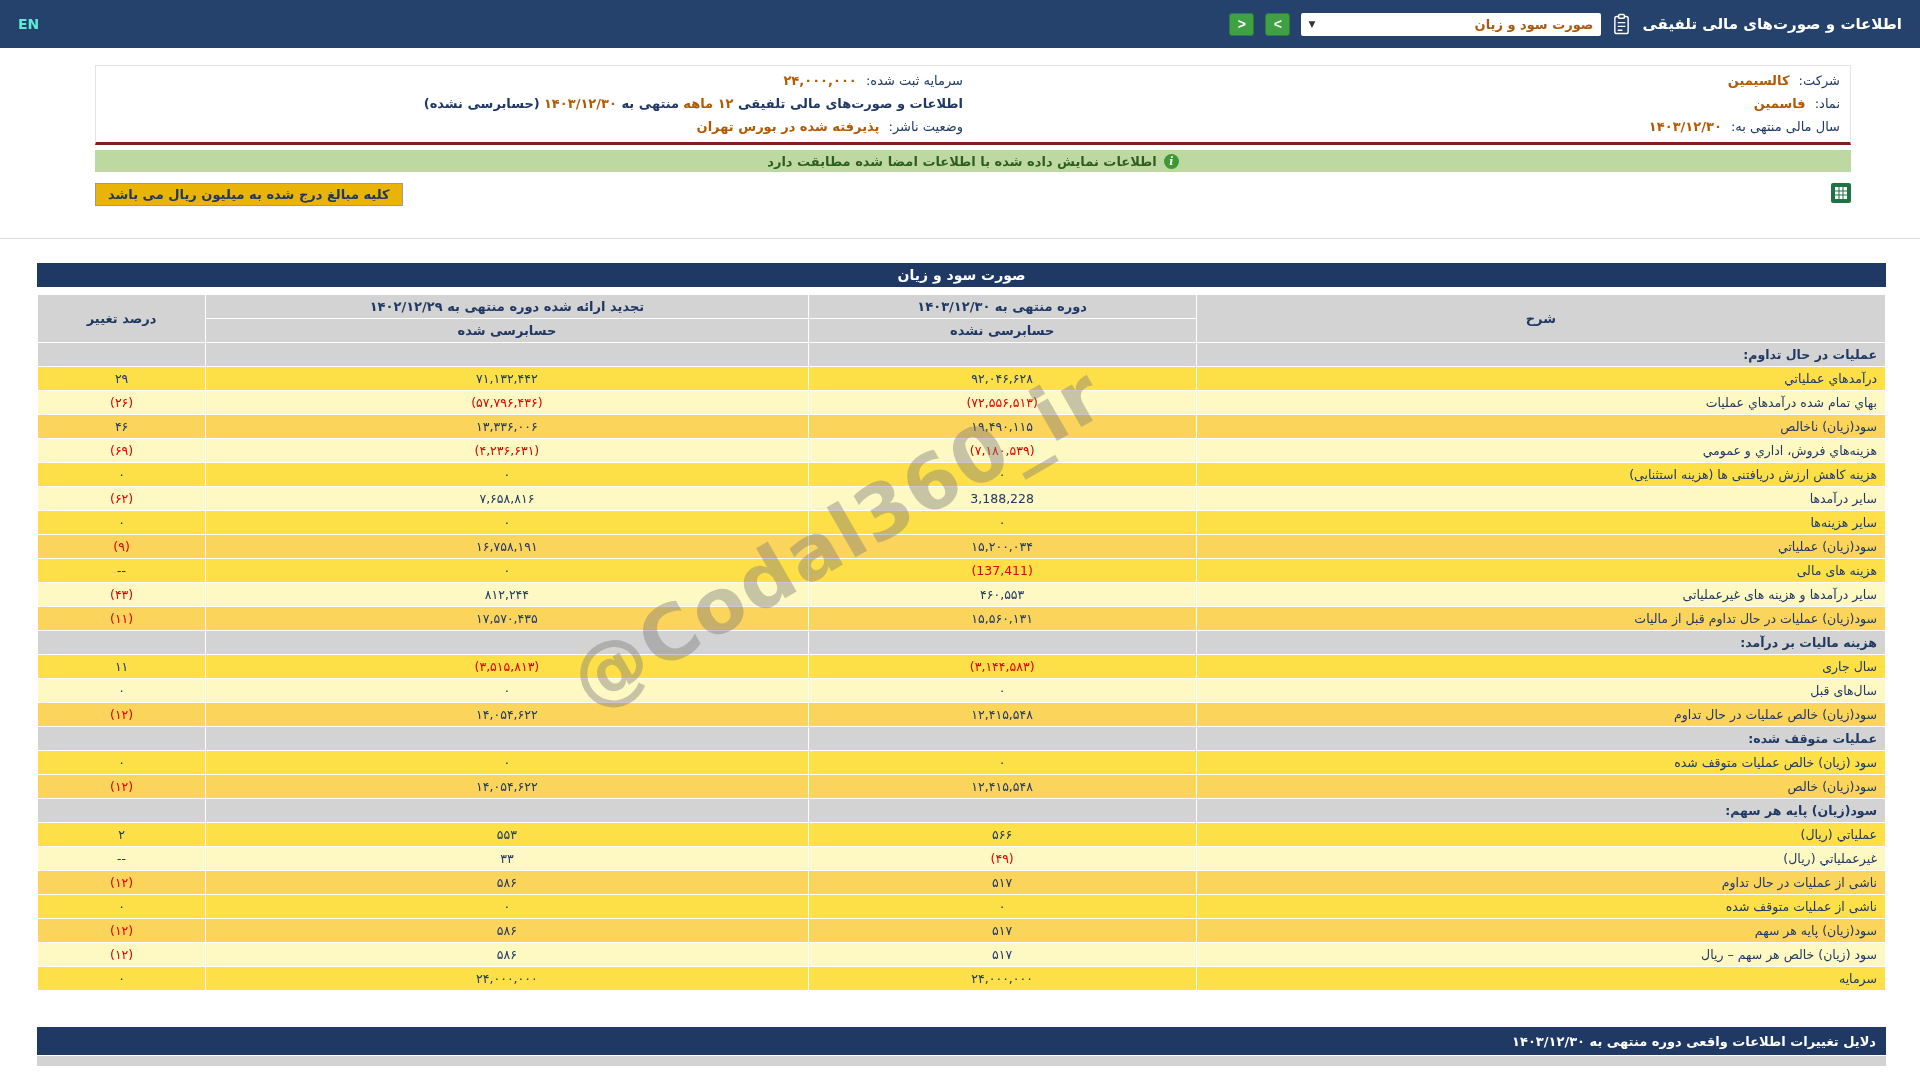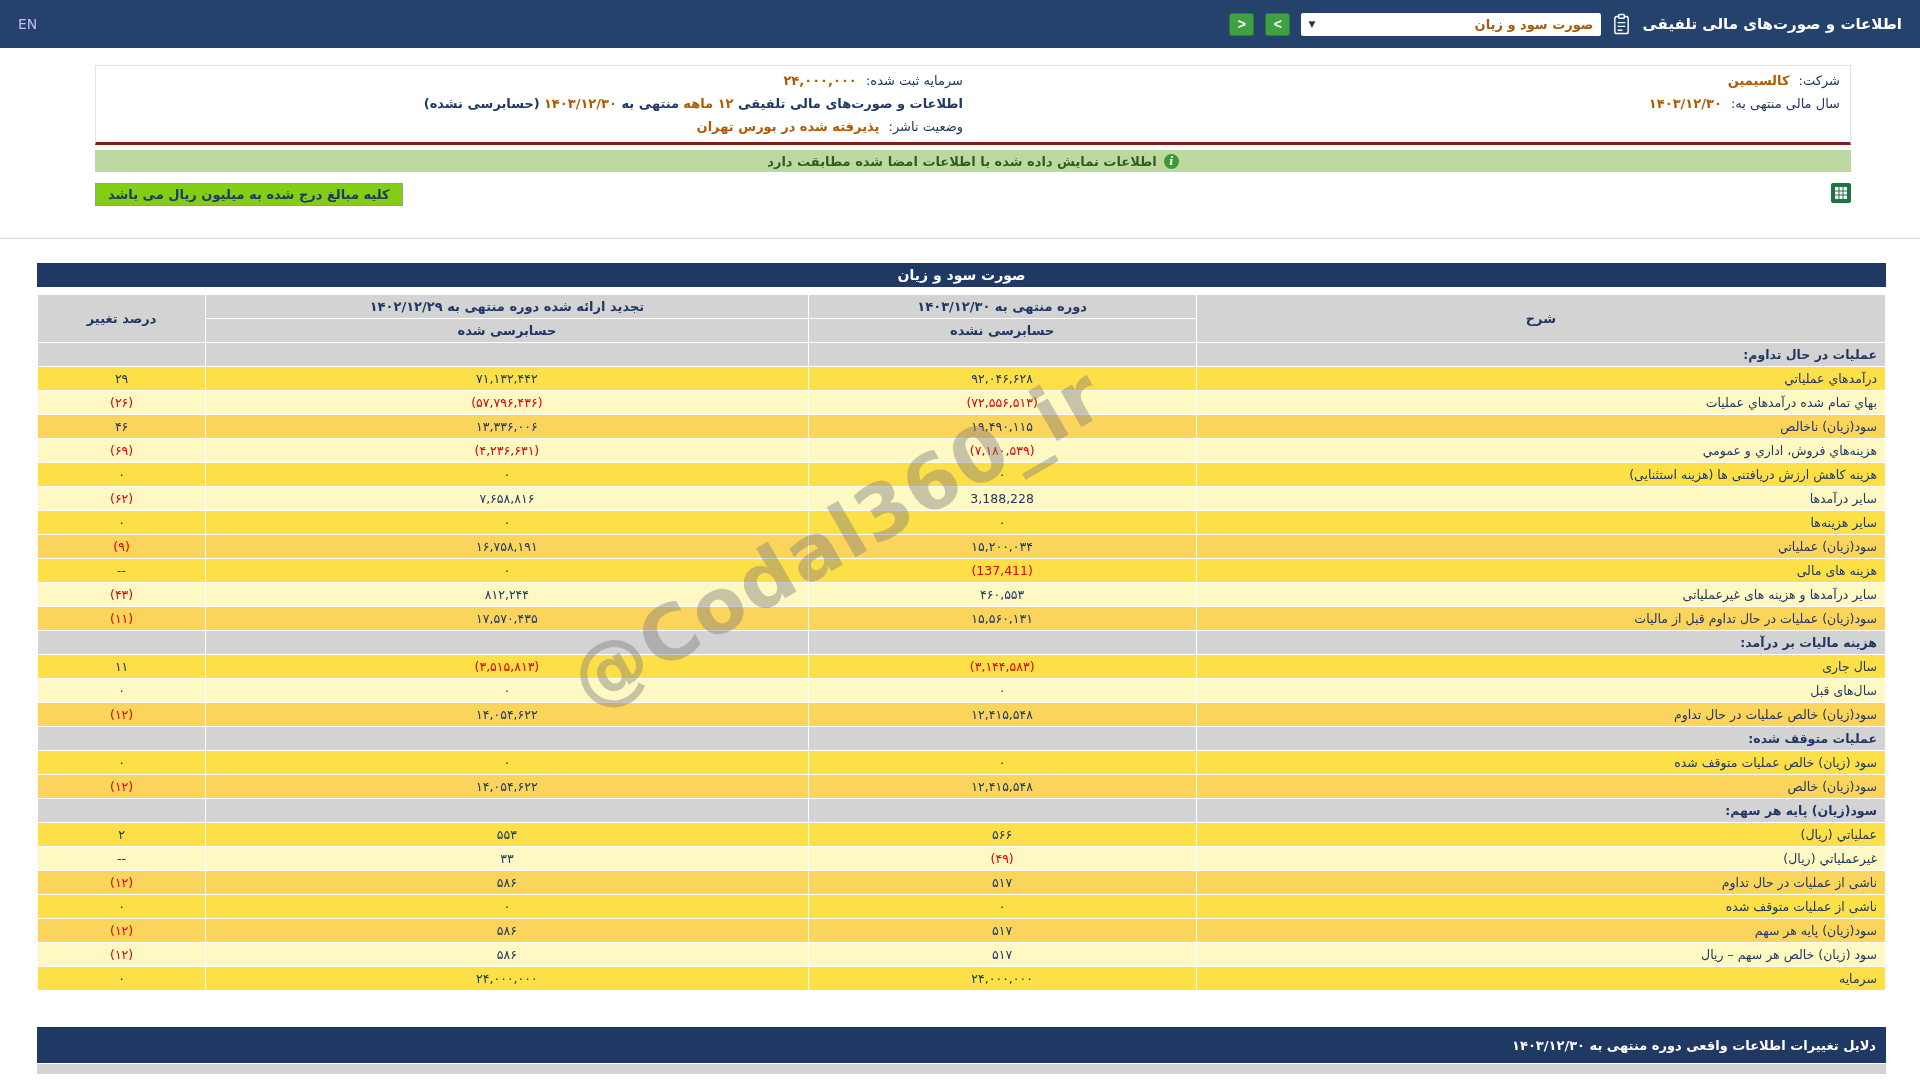--- a/index.html
+++ b/index.html
@@ -11,40 +11,40 @@
   .topbar-group { display:flex; align-items:center; gap:11px; }
   .topbar-title { color:#fff; font-size:15px; font-weight:bold; white-space:nowrap; }
   .clipboard-icon { display:inline-flex; align-items:center; }
   .select-wrap { position:relative; width:300px; height:23px; background:#fff; border-radius:2px; }
   .report-select { -webkit-appearance:none; appearance:none; width:100%; height:100%; border:0; background:transparent;
                    color:#A85B0F; font-weight:bold; font-size:13px; padding:0 8px 0 24px; direction:rtl; cursor:pointer;
                    font-family:"DejaVu Sans","Liberation Sans",sans-serif; }
   .select-arrow { position:absolute; left:7px; top:6px; font-size:9px; color:#333; pointer-events:none; }
   .nav-btn { width:25px; height:23px; background:#3FA044; border:1px solid #2E7D32; border-radius:3px; color:#fff;
              font-weight:bold; font-size:14px; line-height:1; cursor:pointer; }
-  .en-link { color:#c4b5fd; font-size:14px; font-weight:normal; text-decoration:none; cursor:pointer;text-align:center; }
+  .en-link { color:#5eead4; font-size:14px; font-weight:bold; text-decoration:none; cursor:pointer;text-align:center; }
 
   
   .company-info { margin:17px 69px 0 95px; display:flex; border:1px solid #E4E4E4; border-bottom:3px solid #7E1E1E; padding:3px 0 4px; }
   .info-col { width:50%; }
   .info-row { height:23px; line-height:23px; font-size:13px; padding-right:10px; white-space:nowrap; }
   .info-label { color:#1F3864; font-weight:normal; margin-left:5px; }
   .info-value { color:#B35900; font-weight:bold; }
   .info-plain { color:#1F3864; font-weight:bold; }
 
   
   .banner { margin:5px 69px 0 95px; height:22px; background:#BED8A2; display:flex; align-items:center; justify-content:center; gap:7px; }
   .banner-text { color:#2E5E1F; font-size:13px; font-weight:bold; }
   .info-icon { width:15px; height:15px; border-radius:50%; background:#3C9A35; color:#fff; display:flex; align-items:center;
                justify-content:center; font-family:"DejaVu Serif",serif; font-style:italic; font-weight:bold; font-size:11px; flex:0 0 auto; }
 
   
   .note-row { margin:11px 69px 0 95px; display:flex; justify-content:space-between; align-items:flex-start; height:26px; }
   .excel-btn { cursor:pointer; background:none; border:0; padding:0; line-height:0; }
-  .note-box { border:1px solid #9A9A9A; background:#84cc16; padding:3px 12px; font-size:13px; color:#1F3864; font-weight:bold; }
+  .note-box { border:1px solid #9A9A9A; background:#eab308; padding:3px 12px; font-size:13px; color:#1F3864; font-weight:bold; }
 
   .separator { margin-top:29px; border-top:1px solid #D8D8D8; }
 
   
   .table-wrap { margin:24px 34px 0 37px; position:relative; }
   .table-caption { height:24px; background:#1F3864; color:#fff; font-size:14px; font-weight:bold;
                    display:flex; align-items:center; justify-content:center; }
   table.fin { width:100%; border-collapse:collapse; table-layout:fixed; margin-top:7px; }
   .fin th, .fin td { border:1px solid #fff; height:24px; padding:0 8px; overflow:hidden; white-space:nowrap; }
   .fin th { background:#D3D3D3; color:#1F3864; font-weight:bold; font-size:13px; text-align:center; vertical-align:middle; }
@@ -55,21 +55,21 @@
   tr.row-yellow td { background:#FBD45C; }
   tr.row-white td { background:#fef9c3; }
   tr.row-section td { background:#D3D3D3; font-weight:bold; }
   .fin td.neg { color:#E00000; }
 
   .watermark { position:absolute; top:230px; left:500px; transform:rotate(-30deg); transform-origin:center;
                font-size:76px; font-weight:bold; color:rgba(125,125,125,0.42); direction:ltr;
                pointer-events:none; letter-spacing:2px; z-index:5; }
 
   
-  .footer-bar { margin:36px 34px 0 37px; height:36px; background:#1F3864; color:#fff; display:flex; align-items:center;
+  .footer-bar { margin:36px 34px 0 37px; height:28px; background:#1F3864; color:#fff; display:flex; align-items:center;
                 padding:0 10px; font-size:13px; font-weight:bold; }
   .footer-strip { margin:1px 34px 0 37px; height:10px; background:#D3D3D3; }
 </style>
 </head>
 <body>
 
 <header class="topbar">
   <div class="topbar-group">
     <span class="topbar-title">اطلاعات و صورت‌های مالی تلفیقی</span>
     <span class="clipboard-icon">
@@ -93,20 +93,24 @@
     </button>
   </div>
   <a class="en-link">EN</a>
 </header>
 
 <section class="company-info">
   <div class="info-col">
     <div class="info-row">
       <span class="info-label">شرکت:</span>
       <span class="info-value">کالسیمین</span>
+    </div>
+    <div class="info-row">
+      <span class="info-label">نماد:</span>
+      <span class="info-value">فاسمین</span>
     </div>
     <div class="info-row">
       <span class="info-label">سال مالی منتهی به:</span>
       <span class="info-value">۱۴۰۳/۱۲/۳۰</span>
     </div>
   </div>
   <div class="info-col">
     <div class="info-row">
       <span class="info-label">سرمایه ثبت شده:</span>
       <span class="info-value">۲۴,۰۰۰,۰۰۰</span>

